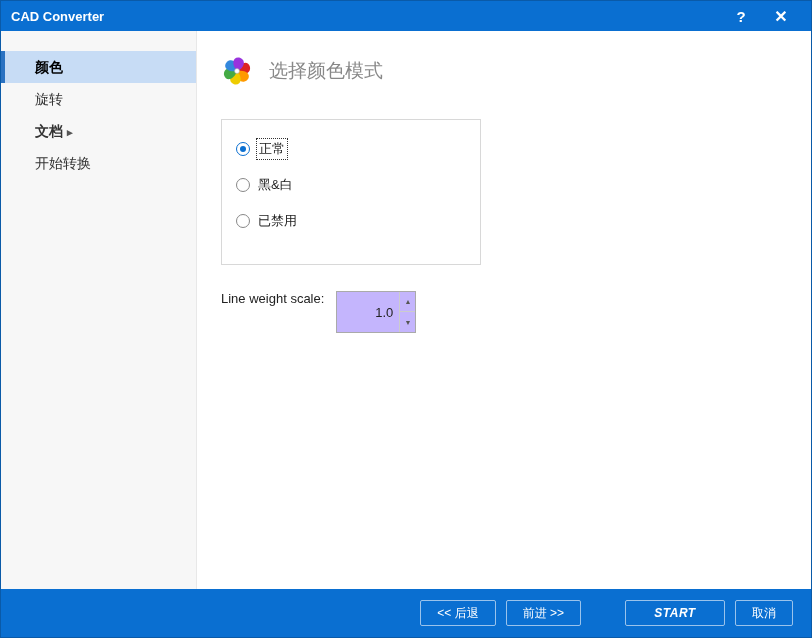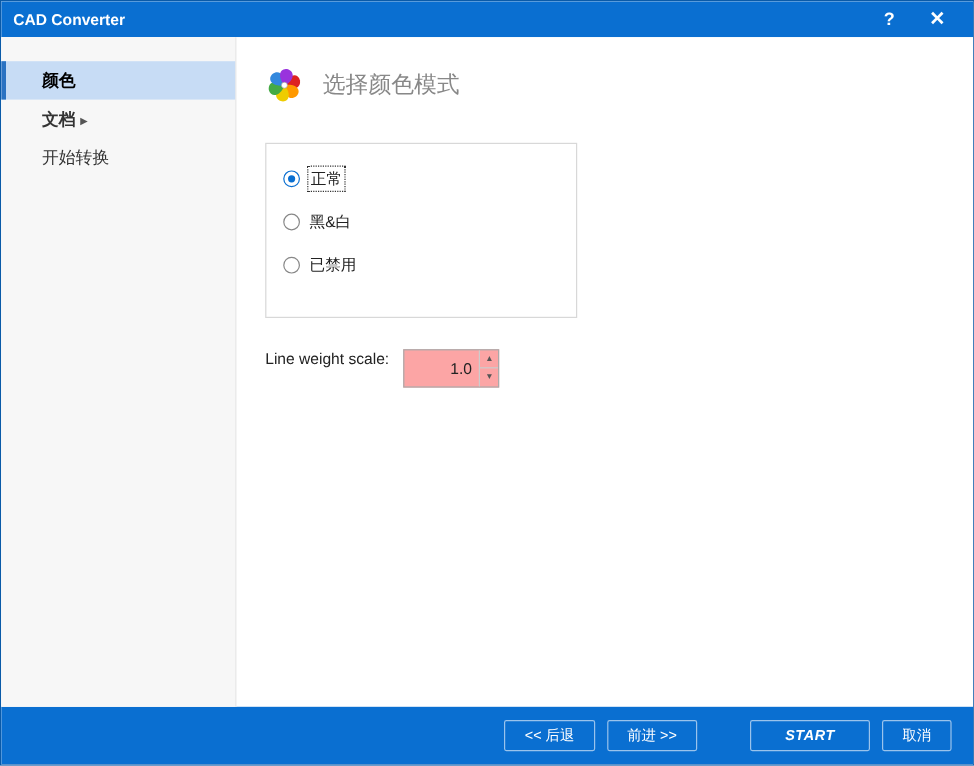--- a/index.html
+++ b/index.html
@@ -126,26 +126,26 @@
   .lw-row {
     display: flex;
     gap: 12px;
     margin-top: 26px;
     margin-left: 4px;
     font-size: 13px;
     color: #222;
   }
   .spinner {
     width: 80px;
-    height: 32px;
+    height: 42px;
     border: 1px solid #aaa;
     display: flex;
     align-items: center;
     position: relative;
-    background: #fca5a5;
+    background: #c4b5fd;
   }
   .spinner-val {
     flex: 1;
     text-align: right;
     padding-right: 6px;
   }
   .spinner-btns {
     width: 16px;
     display: flex;
     flex-direction: column;
@@ -197,20 +197,21 @@
 
 <div class="titlebar">
   <span class="title">CAD Converter</span>
   <span class="btn">?</span>
   <span class="btn close">✕</span>
 </div>
 
 <div class="body">
   <div class="sidebar" id="sidebar">
       <div class="sidebar-item active bold"><span>颜色</span></div>
+      <div class="sidebar-item"><span>旋转</span></div>
       <div class="sidebar-item bold"><span>文档</span><span class="chev">▸</span></div>
       <div class="sidebar-item"><span>开始转换</span></div>
     </div>
 
   <div class="content">
     <div class="heading">
       <span class="heading-icon">
         <svg viewBox="0 0 40 40" width="40" height="40">
           <g transform="translate(20,20)">
             <path d="M0 0 C 3 -9, 11 -11, 13 -4 C 14 3, 6 5, 0 0 Z" fill="#d22" transform="rotate(0)"></path>

